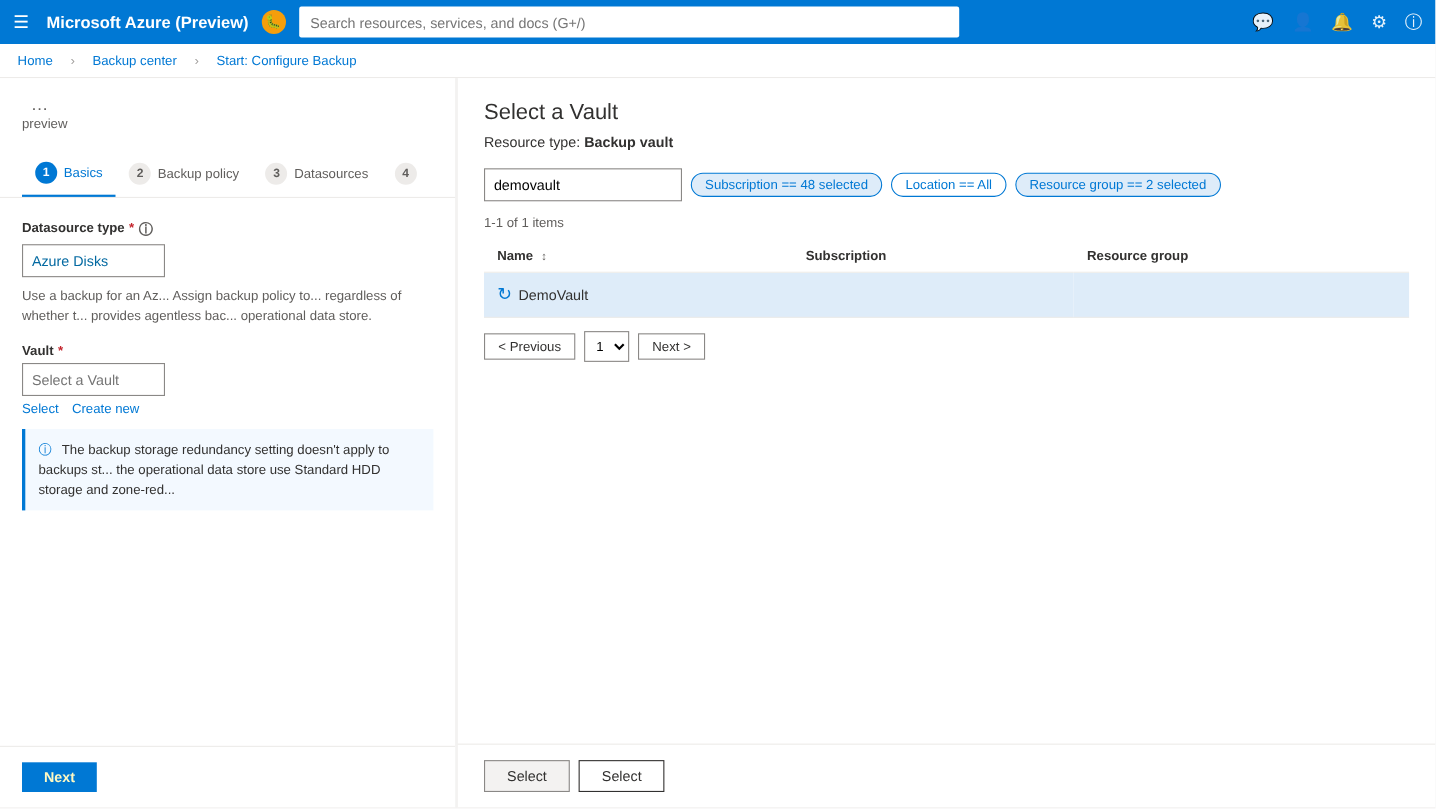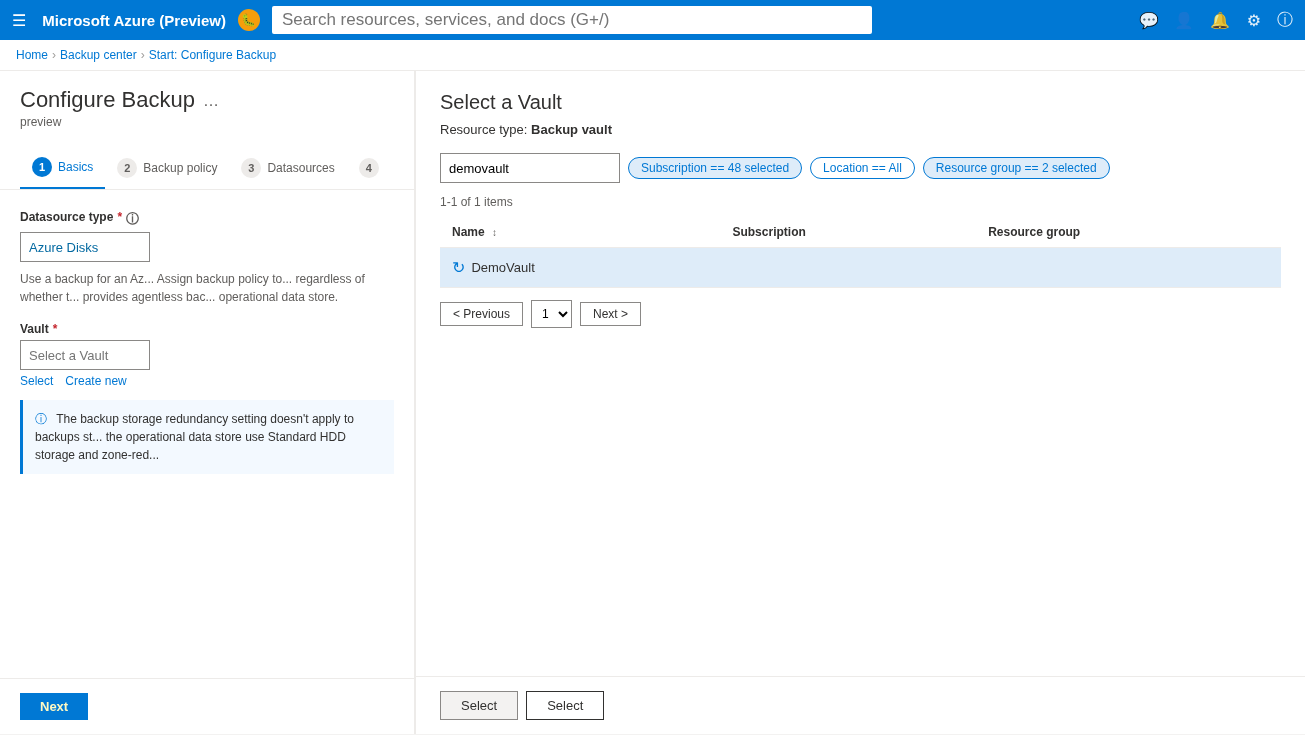--- a/index.html
+++ b/index.html
@@ -18,37 +18,37 @@
     .topbar-hamburger { font-size: 16px; cursor: pointer; margin-right: 4px; }
     .topbar-title { font-size: 15px; font-weight: 600; flex: 0 0 auto; }
     .topbar-bug { background: #f59e0b; border-radius: 50%; width: 22px; height: 22px; display: flex; align-items: center; justify-content: center; font-size: 12px; }
     .topbar-search {
       flex: 1;
       background: white;
       border: none;
       border-radius: 2px;
       height: 28px;
       padding: 0 10px;
-      font-size: 17px;
+      font-size: 13px;
       color: #ec4899;
       max-width: 600px;
     }
     .topbar-icons { margin-left: auto; display: flex; gap: 16px; align-items: center; color: white; font-size: 16px; }
     .topbar-icon { cursor: pointer; opacity: 0.9; }
 
     
     .breadcrumb {
       background: white;
       padding: 8px 16px;
       font-size: 12px;
       color: #605e5c;
       border-bottom: 1px solid #edebe9;
       display: flex;
       align-items: center;
-      gap: 4px;
+      gap: 16px;
     }
     .breadcrumb a { color: #0078d4; text-decoration: none; }
     .breadcrumb-sep { color: #a19f9d; }
 
     
     .main-layout {
       display: flex;
       height: calc(735px - 40px - 32px);
       position: relative;
     }
@@ -307,21 +307,20 @@
   <a href="#">Backup center</a>
   <span class="breadcrumb-sep">›</span>
   <a href="#">Start: Configure Backup</a>
 </div>
 
 <div class="main-layout">
 
   <div class="left-panel">
     <div class="left-panel-header">
       <div class="title-row">
-        <span class="page-title">Configure Backup</span>
         <span class="more-icon">…</span>
       </div>
       <div class="page-subtitle">preview</div>
     </div>
 
     <div class="steps-nav">
       <div class="step-item active">
         <div class="step-circle">1</div>
         <span class="step-label">Basics</span>
       </div>

